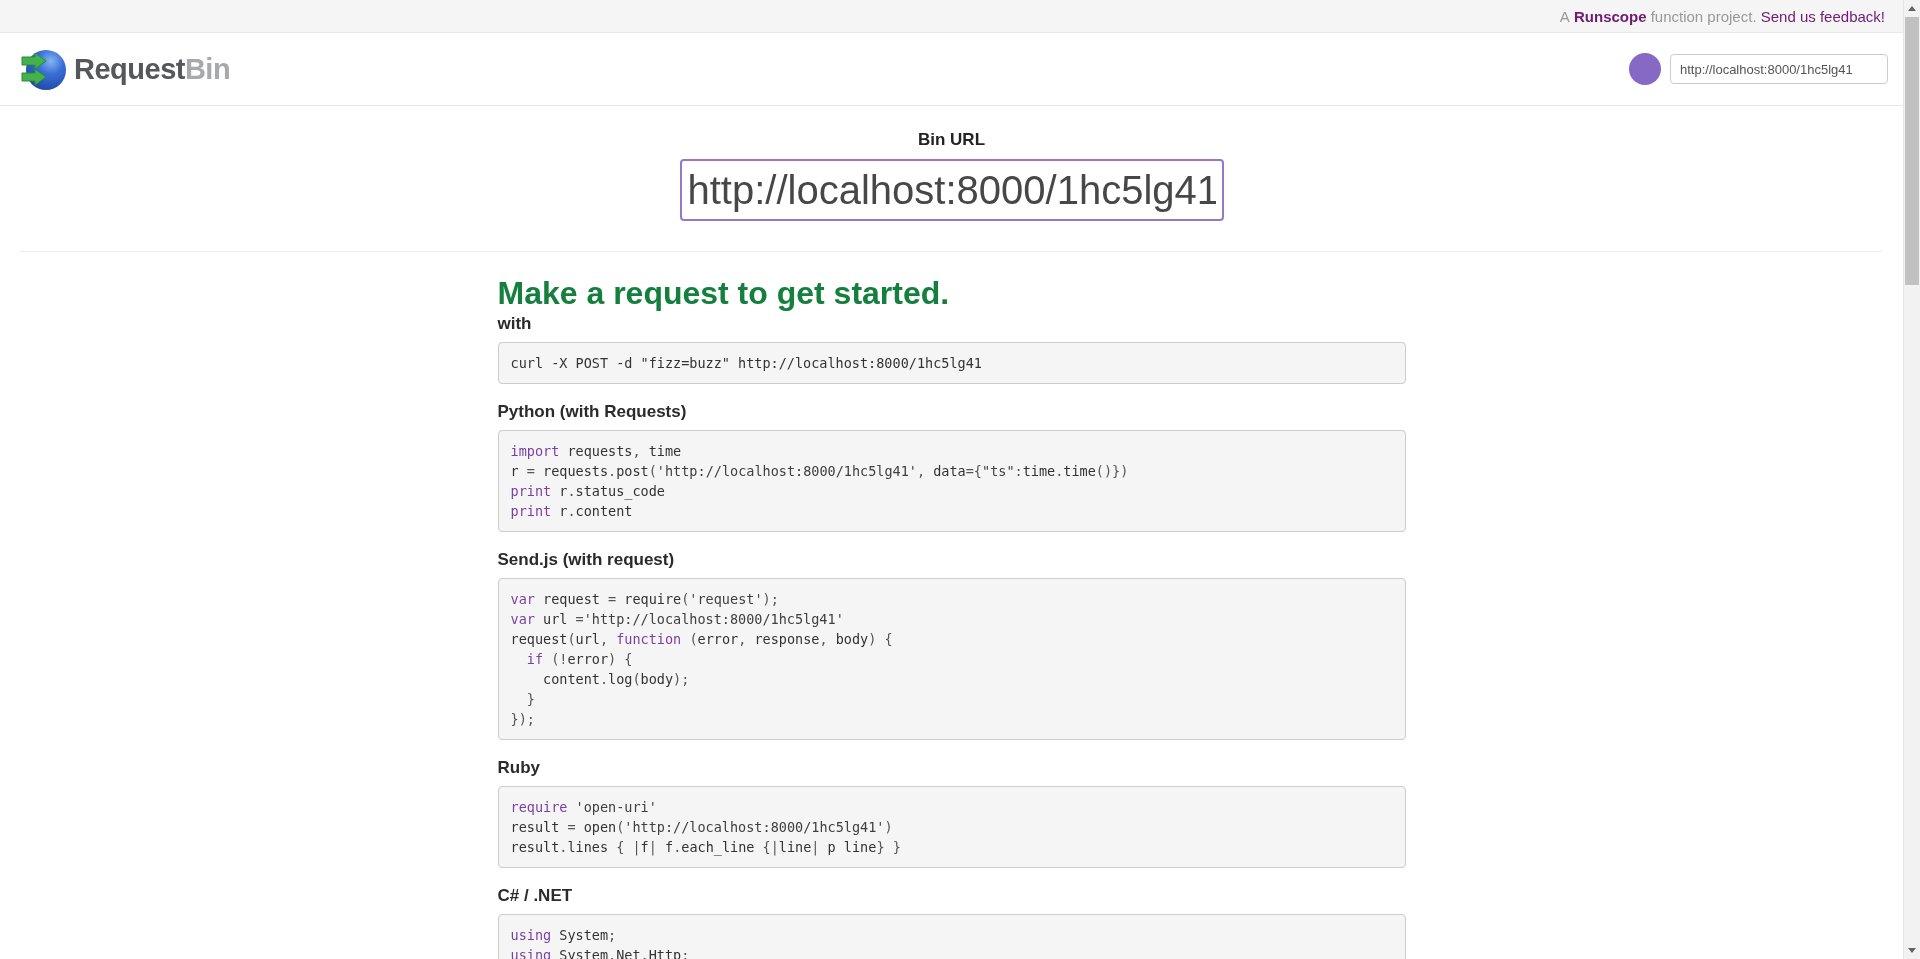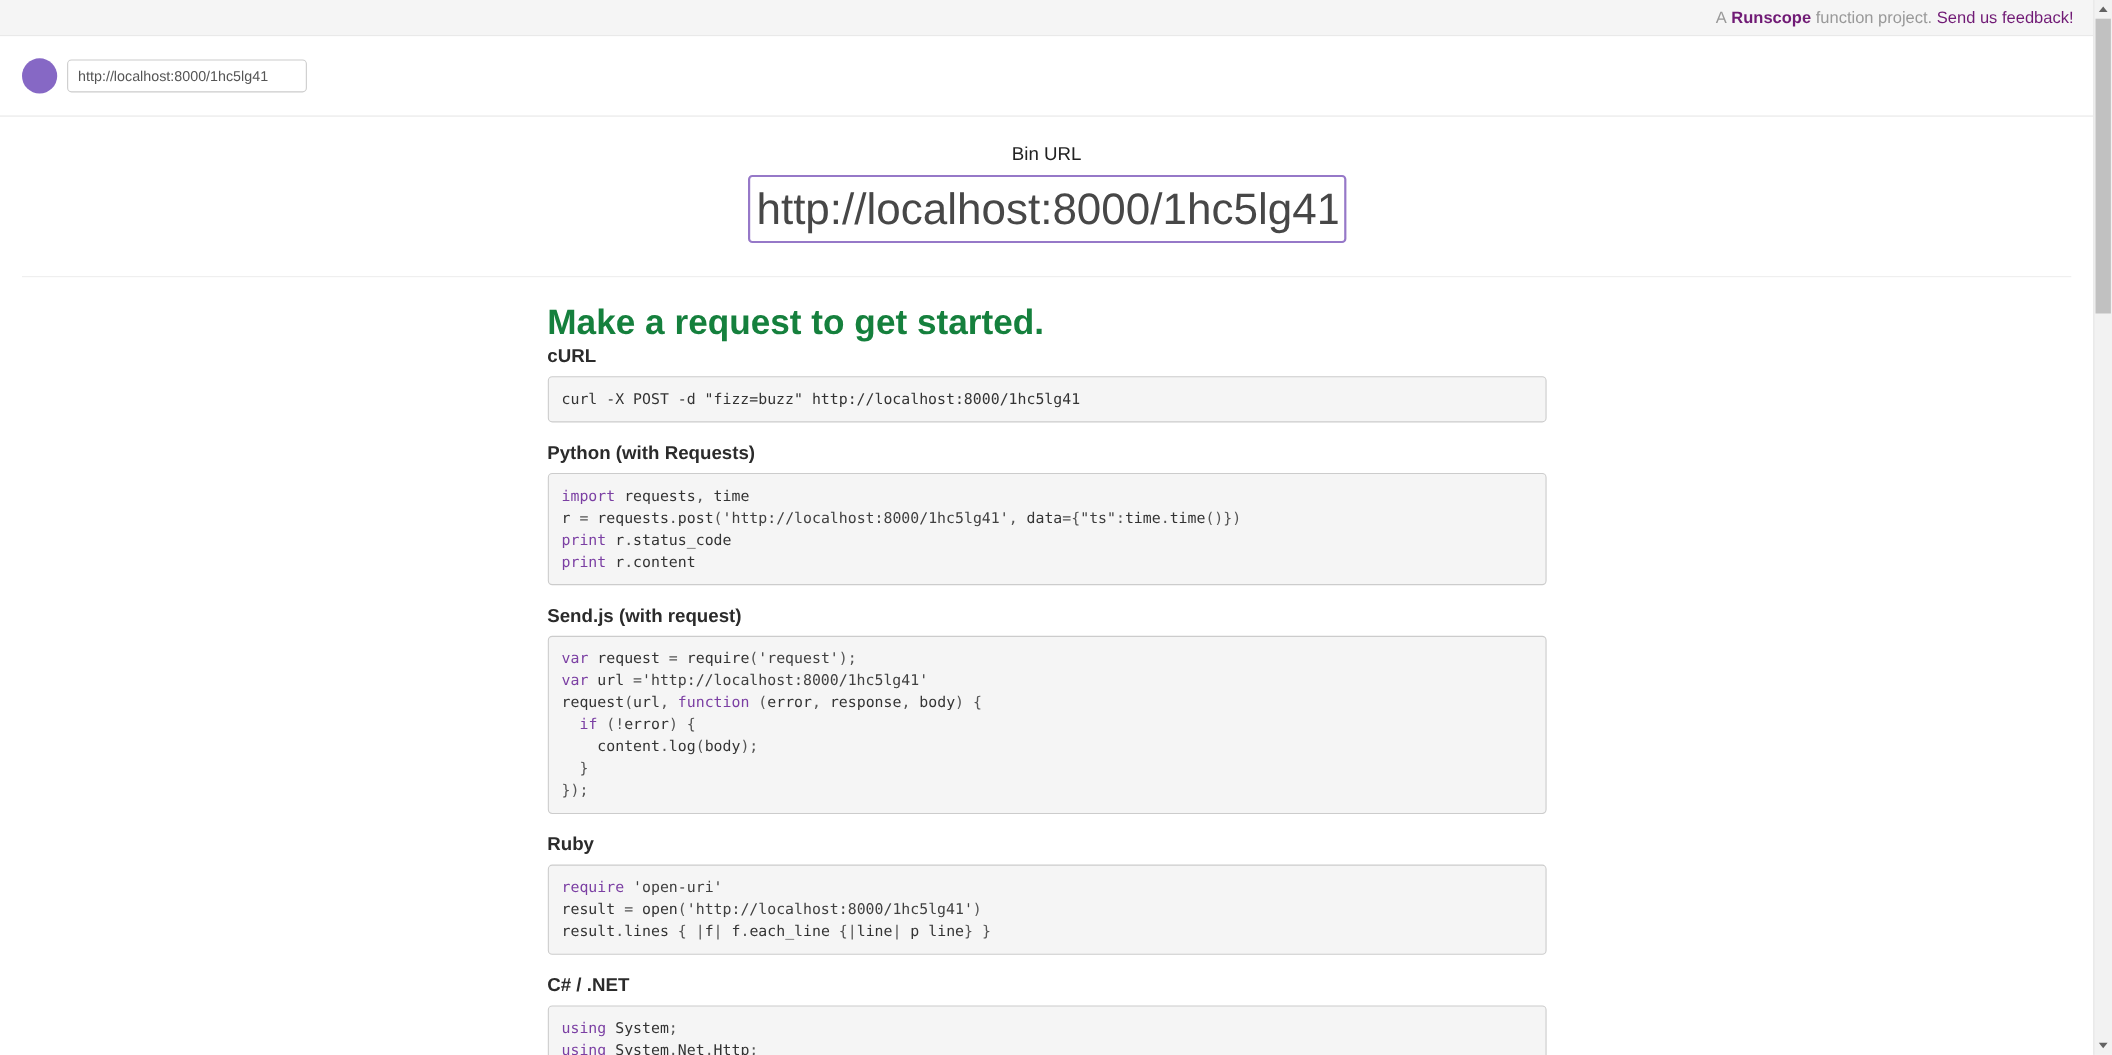--- a/index.html
+++ b/index.html
@@ -35,21 +35,21 @@
   .header-right { display: flex; align-items: center; }
   .bin-dot { width: 32px; height: 32px; border-radius: 50%; background: #8668c5; margin-right: 9px; }
   .header-url-input {
     width: 218px; height: 30px; border: 1px solid #ccc; border-radius: 4px;
     padding: 0 9px; font-size: 13px; color: #555; outline: none;
     font-family: "Liberation Sans", sans-serif; background: #fff;
   }
 
   
   .bin-section { text-align: center; }
-  .bin-label { margin-top: 24px; font-size: 17px; font-weight: normal; color: #222; line-height: 19px; }
+  .bin-label { margin-top: 24px; font-size: 17px; font-weight: bold; color: #222; line-height: 19px; }
   .bin-input {
     display: block; margin: 10px auto 0 auto;
     width: 544px; height: 62px;
     border: 2px solid #9678c8; border-radius: 4px;
     font-size: 40px; color: #474747; padding: 0 6px;
     font-family: "Liberation Sans", sans-serif;
     outline: none; white-space: nowrap; overflow: hidden;
   }
   .divider { border: none; border-top: 1px solid #eee; margin: 30px 20px 0 20px; }
 
@@ -85,37 +85,52 @@
 </head>
 <body>
 
 <div class="page">
 
   <div class="topbar">
     <span>A</span>&nbsp;<a class="brand-link" href="#">Runscope</a>&nbsp;<span>function project.</span>&nbsp;<a href="#">Send us feedback!</a>
   </div>
 
   <div class="header">
+    <a class="brand" href="#">
+      <svg class="logo" viewBox="0 0 46 46" xmlns="http://www.w3.org/2000/svg">
+        <defs>
+          <radialGradient id="ball" cx="62%" cy="28%" r="80%">
+            <stop offset="0%" stop-color="#85b4f0"></stop>
+            <stop offset="40%" stop-color="#3a6fd8"></stop>
+            <stop offset="100%" stop-color="#1d44a2"></stop>
+          </radialGradient>
+        </defs>
+        <circle cx="26" cy="24" r="20" fill="url(#ball)"></circle>
+        <path d="M2 11 h13 v-4 l11 8 -11 8 v-4 H2 z" fill="#45b14e" stroke="#2c8a36" stroke-width="1"></path>
+        <path d="M2 27 h13 v-4 l11 8 -11 8 v-4 H2 z" fill="#45b14e" stroke="#2c8a36" stroke-width="1"></path>
+      </svg>
+      <span class="brand-text"><span class="brand-request">Request</span><span class="brand-bin">Bin</span></span>
+    </a>
     <div class="header-right">
       <span class="bin-dot"></span>
       <input class="header-url-input" type="text" value="http://localhost:8000/1hc5lg41" style="">
     </div>
   </div>
 
   <div class="bin-section">
     <div class="bin-label">Bin URL</div>
     <input class="bin-input" type="text" value="http://localhost:8000/1hc5lg41" style="">
   </div>
 
   <hr class="divider">
 
   <div class="container">
     <h3 class="main-title">Make a request to get started.</h3>
     <div id="sections">
-        <h4 class="section-heading">cURL</h4>
+        <h4 class="section-heading">with</h4>
         <pre class="code-block"><span class="pln">curl -X POST -d "fizz=buzz" http://localhost:8000/1hc5lg41</span></pre>
         <h4 class="section-heading">Python (with Requests)</h4>
         <pre class="code-block"><span class="kwd">import</span><span class="pln"> requests</span><span class="pun">,</span><span class="pln"> time</span>
 <span class="pln">r </span><span class="pun">=</span><span class="pln"> requests</span><span class="pun">.</span><span class="pln">post</span><span class="pun">(</span><span class="str">'http://localhost:8000/1hc5lg41'</span><span class="pun">,</span><span class="pln"> data</span><span class="pun">={</span><span class="str">"ts"</span><span class="pun">:</span><span class="pln">time</span><span class="pun">.</span><span class="pln">time</span><span class="pun">()})</span>
 <span class="kwd">print</span><span class="pln"> r</span><span class="pun">.</span><span class="pln">status_code</span>
 <span class="kwd">print</span><span class="pln"> r</span><span class="pun">.</span><span class="pln">content</span></pre>
         <h4 class="section-heading">Send.js (with request)</h4>
         <pre class="code-block"><span class="kwd">var</span><span class="pln"> request </span><span class="pun">=</span><span class="pln"> require</span><span class="pun">(</span><span class="str">'request'</span><span class="pun">);</span>
 <span class="kwd">var</span><span class="pln"> url </span><span class="pun">=</span><span class="str">'http://localhost:8000/1hc5lg41'</span>
 <span class="pln">request</span><span class="pun">(</span><span class="pln">url</span><span class="pun">,</span><span class="pln"> </span><span class="kwd">function</span><span class="pln"> </span><span class="pun">(</span><span class="pln">error</span><span class="pun">,</span><span class="pln"> response</span><span class="pun">,</span><span class="pln"> body</span><span class="pun">) {</span>

